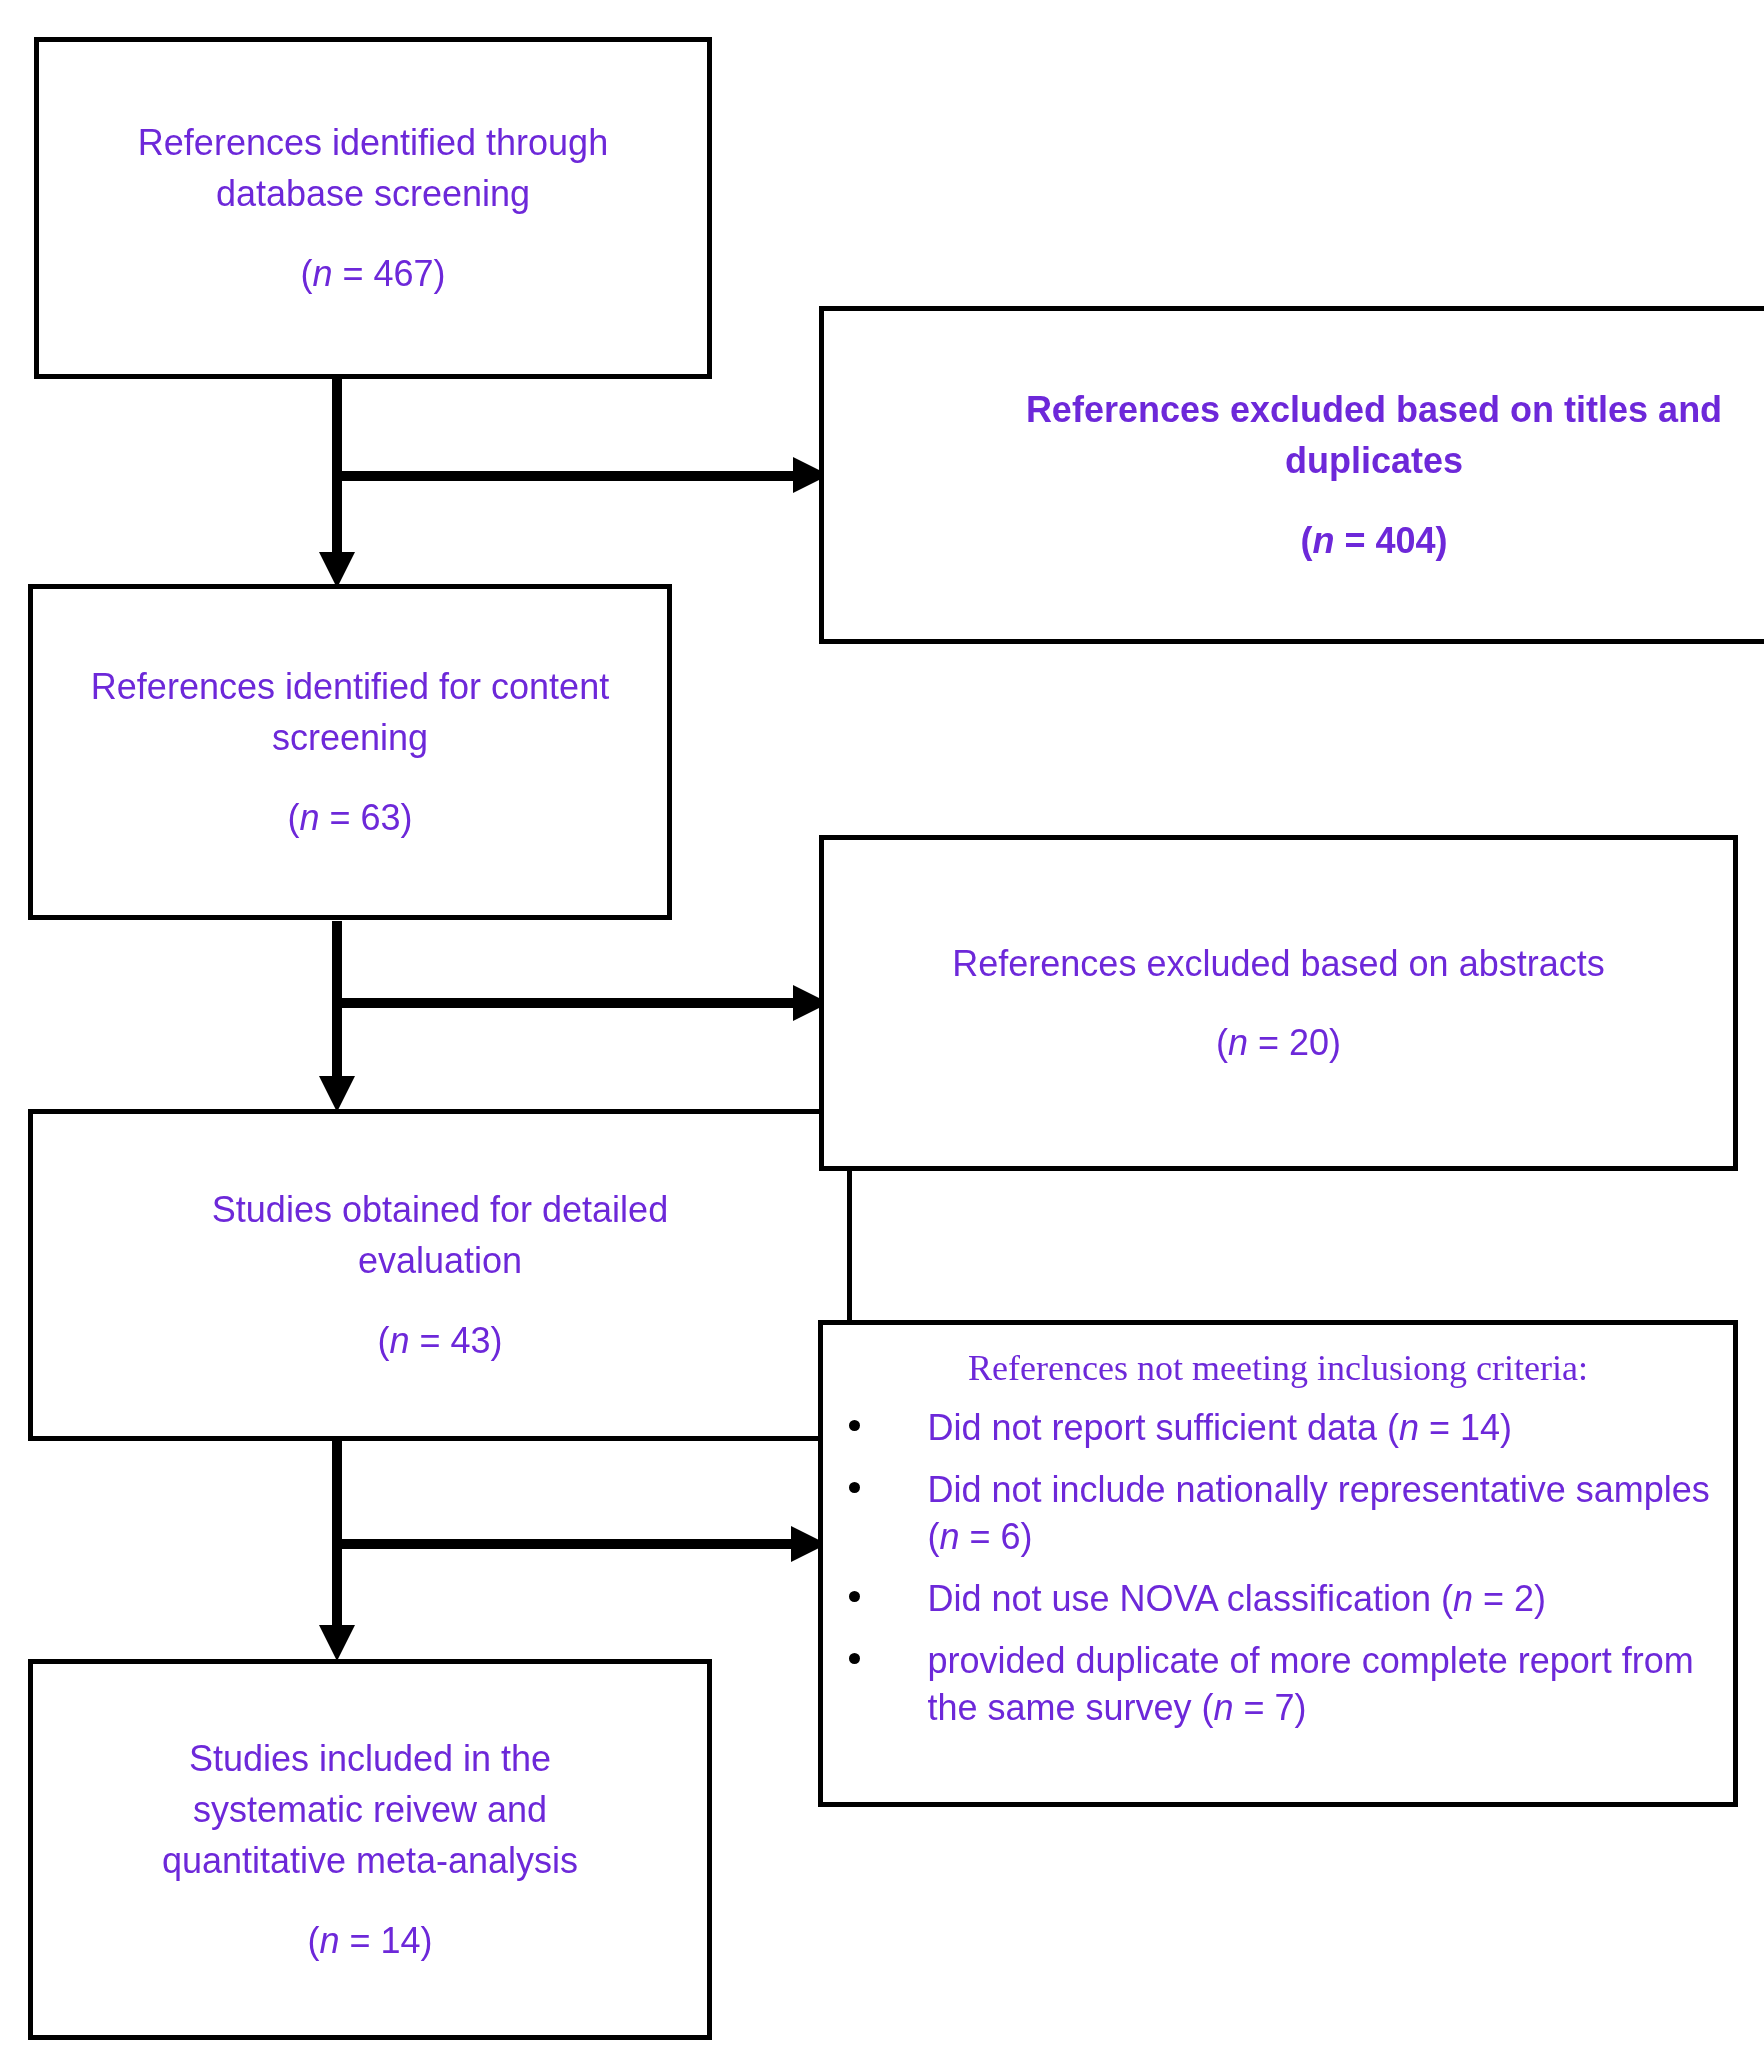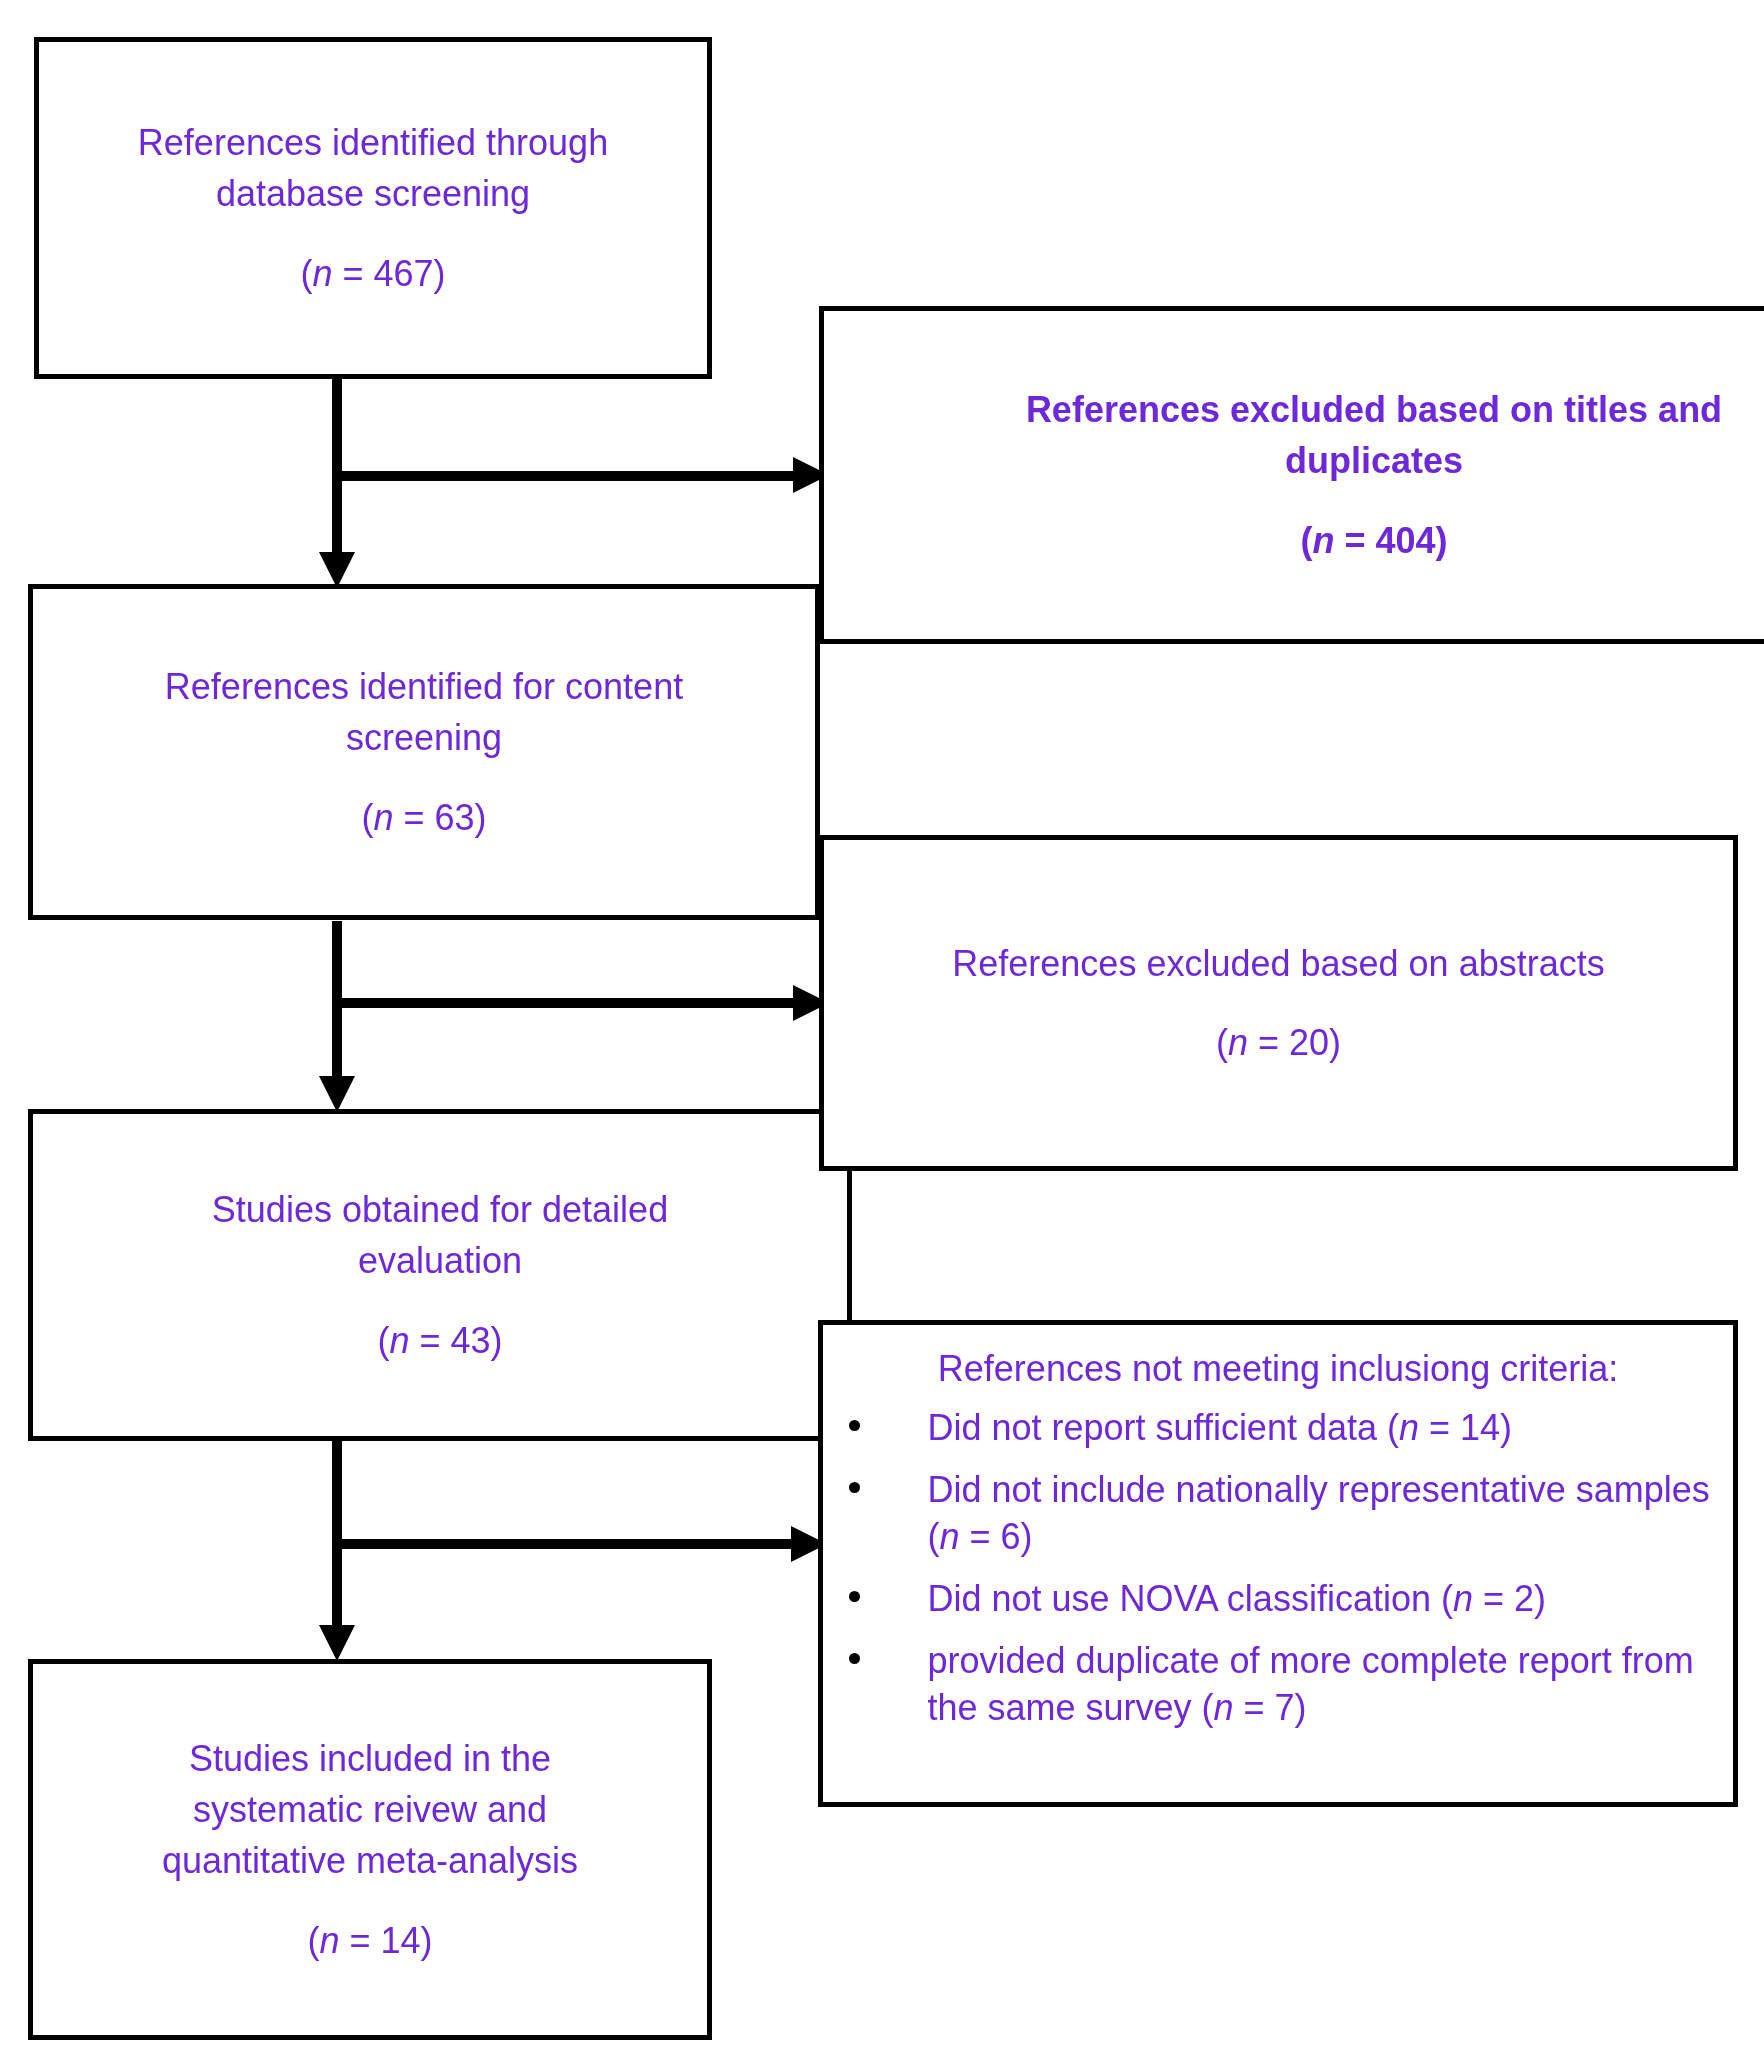--- a/index.html
+++ b/index.html
@@ -31,39 +31,40 @@
     font-size: 36px;
     line-height: 1.42;
     z-index: 3;
   }
   .flow-box .line { display: block; white-space: nowrap; }
   .flow-box .nline { display: block; margin-top: 0.78em; white-space: nowrap; }
   .ital { font-style: italic; }
 
   
   #box-identified      { left: 34px;  top: 37px;   width: 678px; height: 342px; }
-  #box-content-screen  { left: 28px;  top: 584px;  width: 792px; height: 336px; }
+  #box-content-screen  { left: 28px;  top: 584px;  width: 644px; height: 336px; }
   #box-detailed-eval   { left: 28px;  top: 1109px; width: 824px; height: 332px; }
   #box-included        { left: 28px;  top: 1659px; width: 684px; height: 381px; }
 
   
   #box-excl-titles     { left: 819px; top: 306px;  width: 1110px; height: 338px; font-weight: bold; }
   #box-excl-abstracts  { left: 819px; top: 835px; width: 919px; height: 336px; }
   #box-not-meeting     { left: 818px; top: 1320px; width: 920px; height: 487px;
                          display: block; justify-content: flex-start;
                          padding: 17.6px 16.4px 11.7px 16.4px; text-align: left; }
 
   
   .crit-heading {
     display: block;
     text-align: center;
     font-size: 36px;
     line-height: 1.25;
     white-space: nowrap;
     margin: 3.5px 0 14px 0;
+    font-family: Liberation Serif, serif;
   }
   .crit-list {
     list-style: none;
     margin: 0;
     padding: 0;
   }
   .crit-item {
     position: relative;
     padding-left: 88px;
     font-size: 36px;

